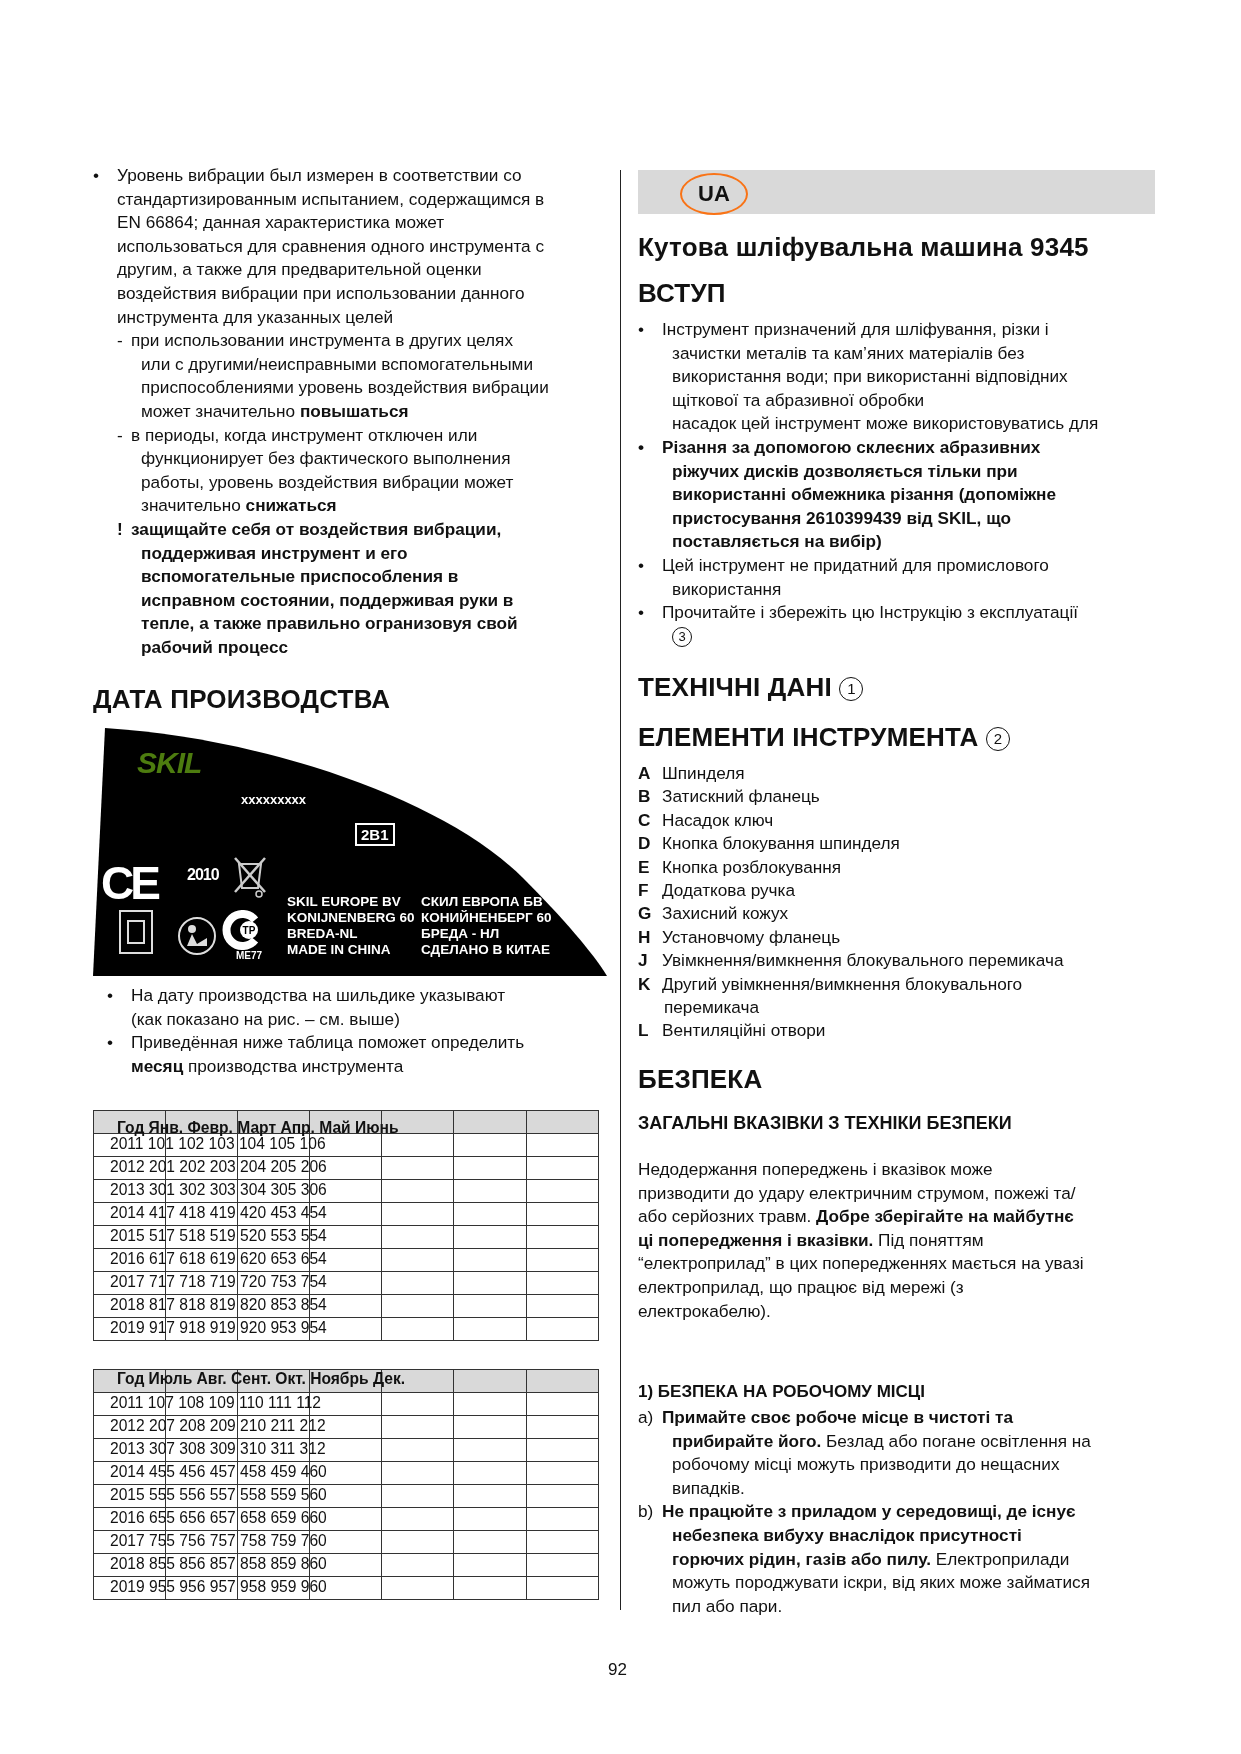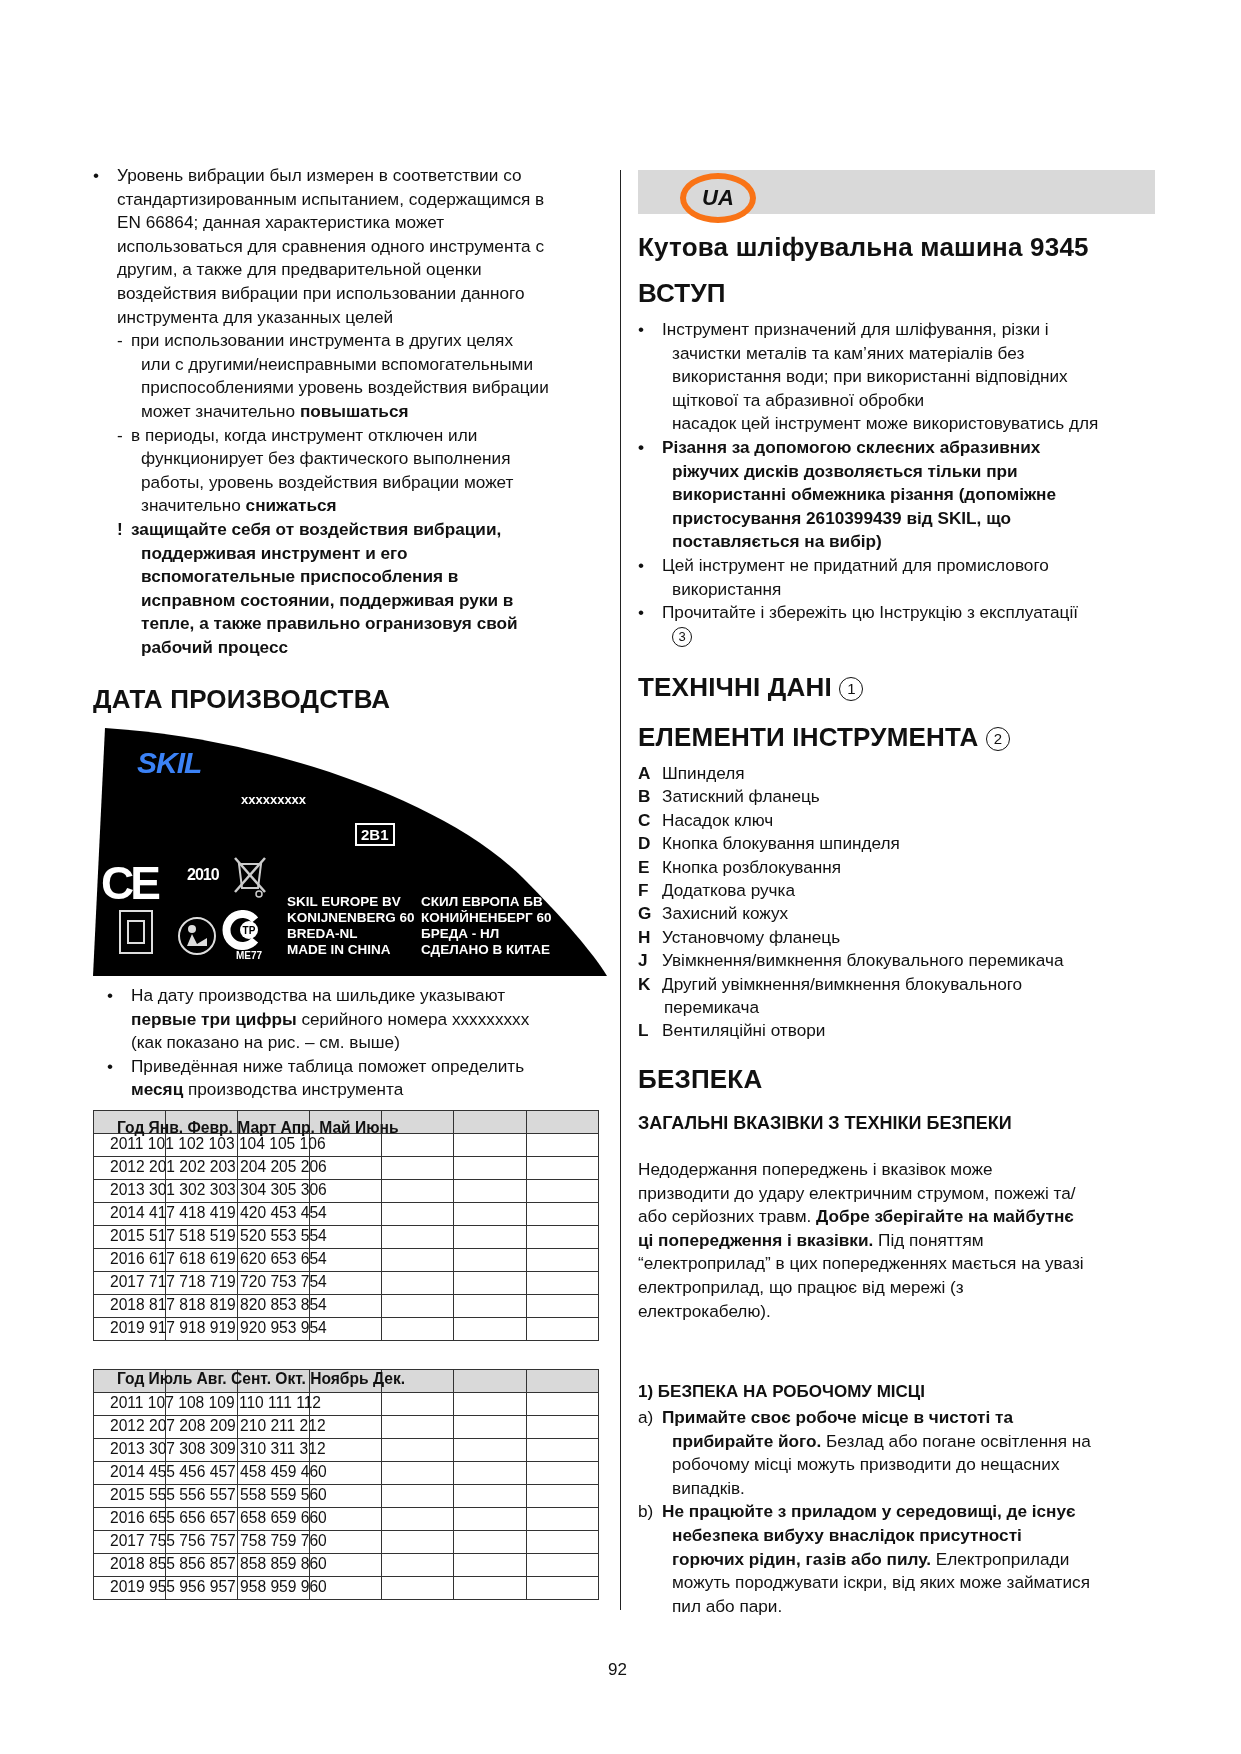--- a/index.html
+++ b/index.html
@@ -34,22 +34,22 @@
   table.yt { border-collapse: collapse; position: absolute; table-layout: fixed; }
   table.yt td { border: 1.5px solid #333; height: 22px; padding: 0; }
   table.yt tr.hd td { background: #d9d9d9; }
   .row-text {
     position: absolute; font-size: 15.6px; white-space: pre; left: 110px;
   }
   .row-text.hd { font-weight: bold; left: 117px; }
 
   .ua-bar { left: 638px; top: 170px; width: 517px; height: 44px; background: #d9d9d9; }
   .ua-oval {
-    position: absolute; left: 42px; top: 3px; width: 64px; height: 38px; border: 6px solid #f97316;
-    border-radius: 50%; font-weight: bold; font-size: 22px; text-align: center; line-height: 38px; background: #d9d9d9; font-style: italic;
+    position: absolute; left: 42px; top: 3px; width: 64px; height: 38px; border: 2px solid #f97316;
+    border-radius: 50%; font-weight: bold; font-size: 22px; text-align: center; line-height: 38px; background: #d9d9d9;
   }
   .list-letter { display: inline-block; width: 24px; font-weight: bold; }
   .elem-item { font-size: 17.2px; line-height: 23.4px; position: relative; padding-left: 24px; }
   .elem-item .list-letter { position: absolute; left: 0; }
   .warn-tri { display: inline-block; width: 20px; height: 18px; vertical-align: -2px; margin-right: 6px; }
   .page-num { left: 608px; top: 1660px; font-size: 17px; }
 </style>
 </head>
 <body>
 
@@ -88,21 +88,21 @@
     <div class="line" style="padding-left:10px">рабочий процесс</div>
   </div>
 </div>
 
 <div class="abs h1" style="left:93px;top:684px;">ДАТА ПРОИЗВОДСТВА</div>
 
 <div class="abs label-wrap">
   <svg class="label-shape" viewBox="0 0 514 248" preserveAspectRatio="none">
     <path d="M12,0 C170,10 350,70 430,150 C470,190 500,225 514,248 L0,248 Z" fill="#000"></path>
   </svg>
-  <div class="label-txt" style="left:44px;top:18px;font-size:30px;font-style:italic;color:#3b82f6;letter-spacing:-1px;">SKIL</div>
+  <div class="label-txt" style="left:44px;top:18px;font-size:30px;font-style:italic;color:#4d7c0f;letter-spacing:-1px;">SKIL</div>
   <div class="label-txt" style="left:148px;top:64px;font-size:13px;">xxxxxxxxx</div>
   <div class="label-txt" style="left:262px;top:95px;font-size:15px;border:2px solid #fff;padding:1px 4px;">2B1</div>
   <div class="label-txt" style="left:8px;top:128px;font-size:46px;font-weight:bold;letter-spacing:-4px;">CE</div>
   <div class="label-txt" style="left:94px;top:138px;font-size:16px;letter-spacing:-1px;">2010</div>
   <svg class="label-txt" style="left:140px;top:128px;" width="34" height="42" viewBox="0 0 34 42">
     <path d="M6 8 L28 8 L25 32 L9 32 Z" fill="none" stroke="#ccc" stroke-width="2"></path>
     <line x1="2" y1="2" x2="32" y2="36" stroke="#ccc" stroke-width="2.5"></line>
       <line x1="32" y1="2" x2="2" y2="36" stroke="#ccc" stroke-width="2.5"></line>
     <circle cx="26" cy="38" r="3" fill="none" stroke="#ccc" stroke-width="1.5"></circle>
   </svg>
@@ -132,21 +132,20 @@
     <div>КОНИЙНЕНБЕРГ 60</div>
     <div>БРЕДА - НЛ</div>
     <div>СДЕЛАНО В КИТАЕ</div>
   </div>
 </div>
 
 <div class="abs body" style="left:107px;top:984px;width:505px;">
   <div class="bul">
     <span class="mk">•</span>
     <div class="line">На дату производства на шильдике указывают</div>
-    <div class="line"><span class="b">первые три цифры</span><span> серийного номера xxxxxxxxx</span></div>
     <div class="line">(как показано на рис. – см. выше)</div>
   </div>
   <div class="bul">
     <span class="mk">•</span>
     <div class="line">Приведённая ниже таблица поможет определить</div>
     <div class="line"><span class="b">месяц</span><span> производства инструмента</span></div>
   </div>
 </div>
 
 <table class="yt" style="left:93px;top:1110px;width:505px;">

